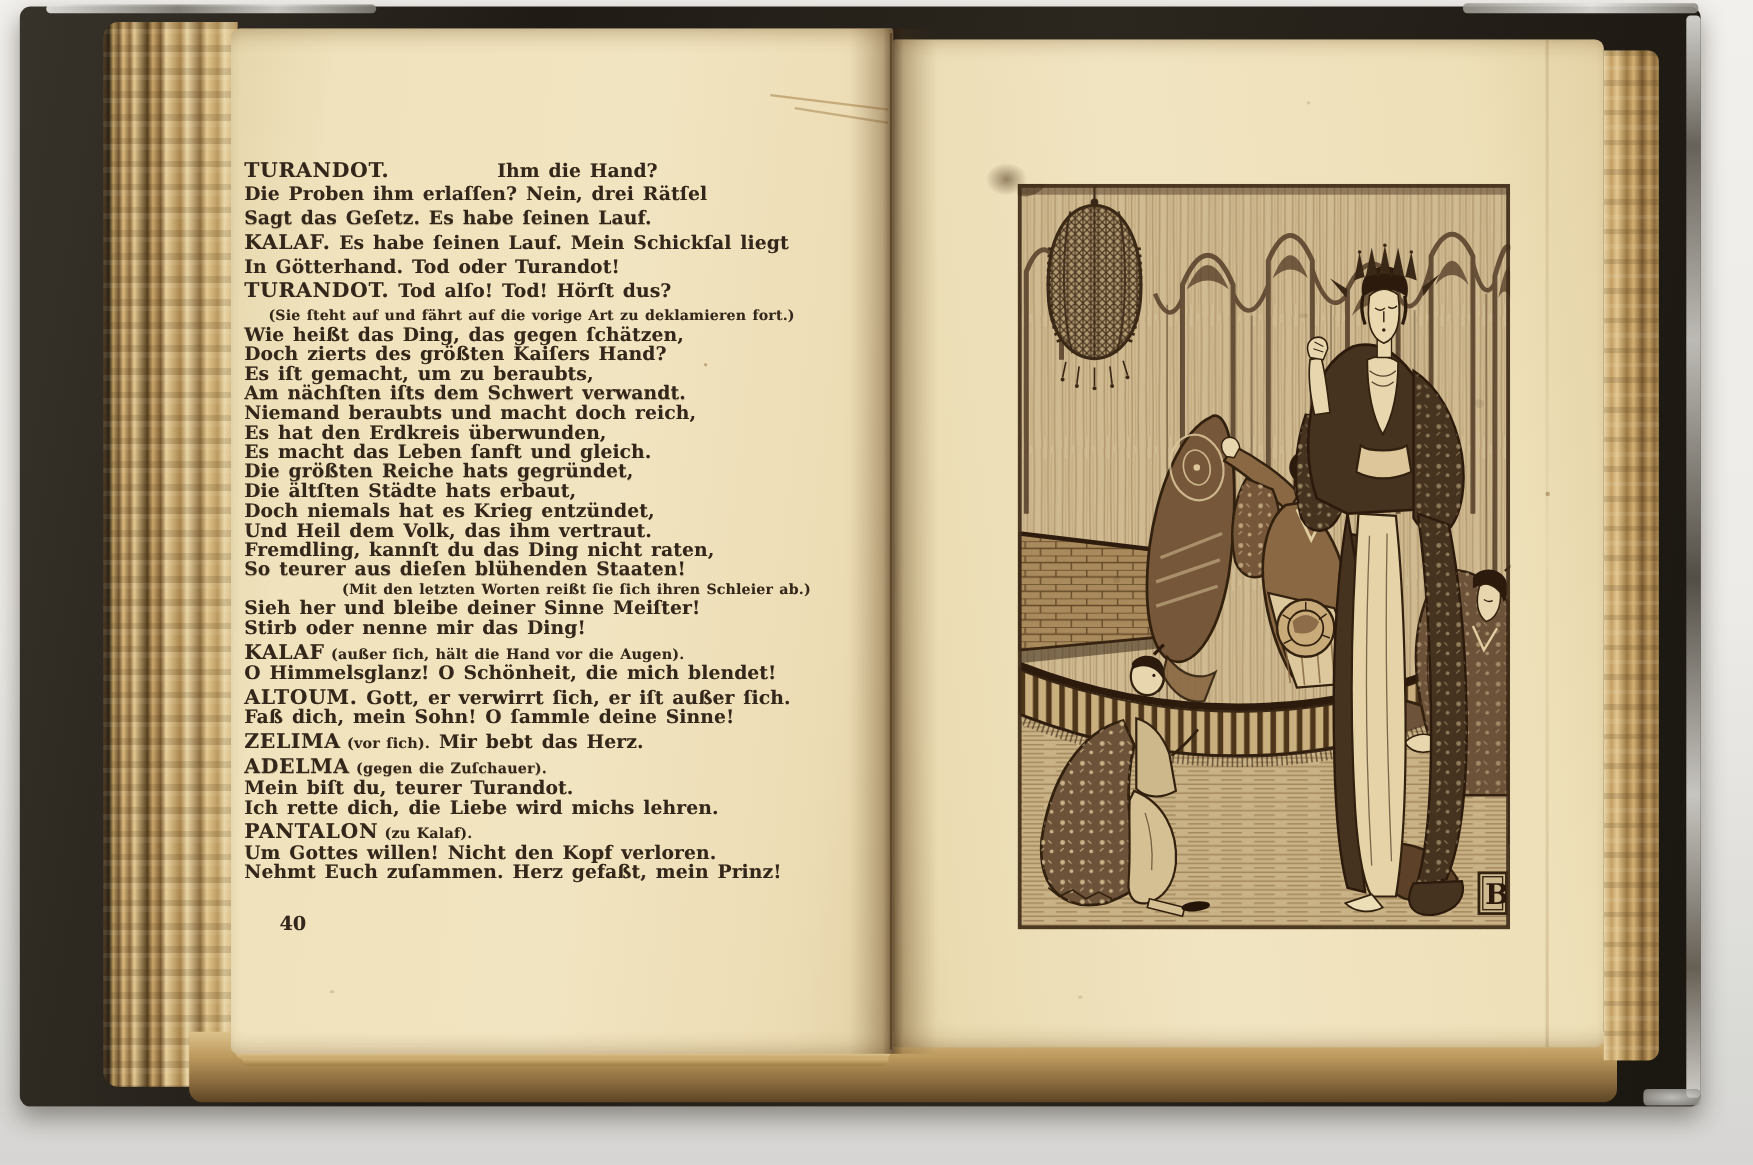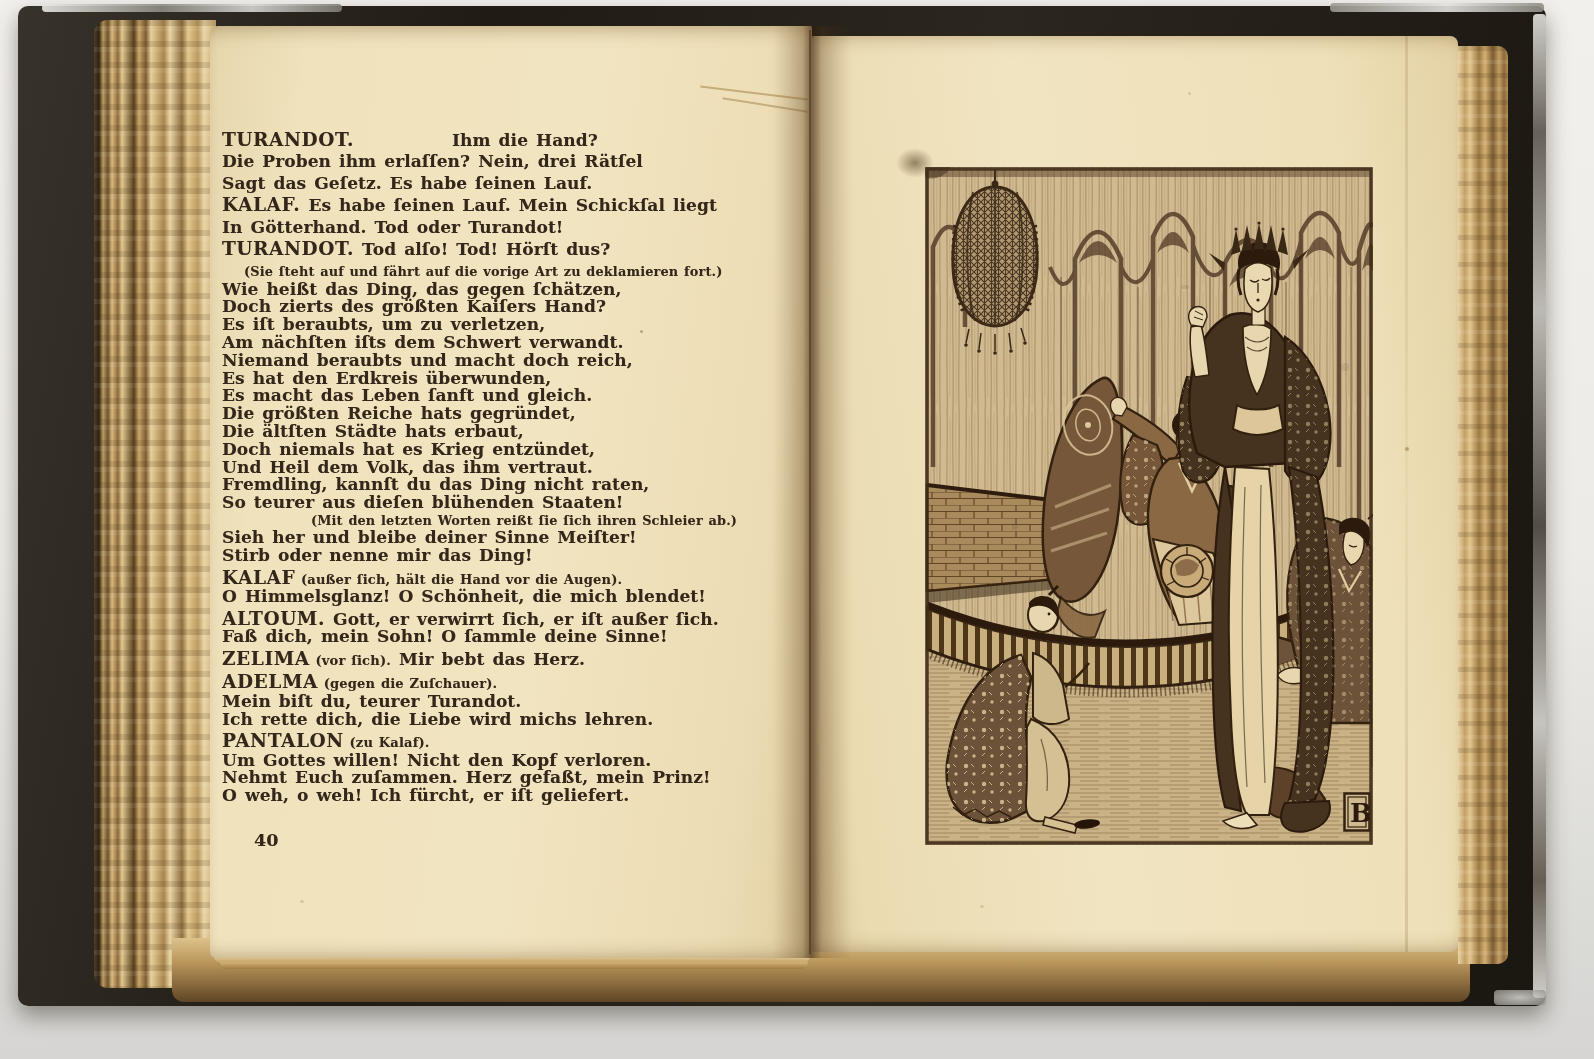--- a/index.html
+++ b/index.html
@@ -45,21 +45,21 @@
   .sheet-l2{left:220px;top:962px;width:588px;background:linear-gradient(180deg,#d3b577,#a07c43);}
   .top-sheet1{left:700px;top:92px;width:108px;height:2px;background:rgba(160,120,60,.5);transform:rotate(7deg);}
   .top-sheet2{left:722px;top:104px;width:86px;height:2px;background:rgba(140,100,45,.4);transform:rotate(9deg);}
   .gutter-shadow{left:772px;top:26px;width:80px;height:932px;pointer-events:none;
     background:linear-gradient(90deg,rgba(90,60,25,0) 0%,rgba(85,55,22,.22) 38%,rgba(45,26,8,.5) 50%,rgba(85,55,22,.22) 62%,rgba(90,60,25,0) 100%);}
   .gutter-line{left:809px;top:30px;width:2px;height:924px;background:rgba(70,44,15,.55);}
   .speck{border-radius:50%;background:rgba(130,95,45,.45);}
   .stain{left:896px;top:148px;width:38px;height:30px;border-radius:50%;
     background:radial-gradient(ellipse,rgba(75,52,24,.55),rgba(75,52,24,0) 70%);}
   
-  .text-block{left:222px;top:127px;width:566px;color:#33261a;}
+  .text-block{left:222px;top:143px;width:566px;color:#33261a;}
   .line{font-size:17px;line-height:17.8px;font-weight:700;letter-spacing:.1px;word-spacing:2px;white-space:nowrap;
     text-shadow:.25px .25px 0 rgba(70,45,20,.3);}
   .line .speaker{font-size:18.5px;letter-spacing:.6px;}
   .line.has-sp{margin-top:3.5px;}
   .line.loose{margin-bottom:3.8px;}
   .line.stage,.line.stage2{font-size:12.8px;line-height:17.5px;letter-spacing:.2px;word-spacing:1px;}
   .line.stage{padding-left:22px;}
   .line.stage2{padding-left:38px;text-align:center;}
   .stage-inline{font-size:13px;letter-spacing:.2px;word-spacing:1px;}
   .line.split{position:relative;}
@@ -105,21 +105,21 @@
   <div class="abs text-block">
       <div class="line split loose has-sp"><span class="speaker">TURANDOT.</span><span class="t"> Ihm die Hand?</span></div>
       <div class="line loose"><span class="t">Die Proben ihm erlaſſen? Nein, drei Rätſel</span></div>
       <div class="line loose"><span class="t">Sagt das Geſetz. Es habe ſeinen Lauf.</span></div>
       <div class="line loose has-sp"><span class="speaker">KALAF.</span><span class="t"> Es habe ſeinen Lauf. Mein Schickſal liegt</span></div>
       <div class="line loose"><span class="t">In Götterhand. Tod oder Turandot!</span></div>
       <div class="line loose has-sp"><span class="speaker">TURANDOT.</span><span class="t"> Tod alſo! Tod! Hörſt dus?</span></div>
       <div class="line stage"><span class="t">(Sie ſteht auf und fährt auf die vorige Art zu deklamieren fort.)</span></div>
       <div class="line "><span class="t">Wie heißt das Ding, das gegen ſchätzen,</span></div>
       <div class="line "><span class="t">Doch zierts des größten Kaiſers Hand?</span></div>
-      <div class="line "><span class="t">Es iſt beraubts, um zu verletzen,</span></div>
+      <div class="line "><span class="t">Es iſt gemacht, um zu beraubts,</span></div>
       <div class="line "><span class="t">Am nächſten iſts dem Schwert verwandt.</span></div>
       <div class="line "><span class="t">Niemand beraubts und macht doch reich,</span></div>
       <div class="line "><span class="t">Es hat den Erdkreis überwunden,</span></div>
       <div class="line "><span class="t">Es macht das Leben ſanft und gleich.</span></div>
       <div class="line "><span class="t">Die größten Reiche hats gegründet,</span></div>
       <div class="line "><span class="t">Die ältſten Städte hats erbaut,</span></div>
       <div class="line "><span class="t">Doch niemals hat es Krieg entzündet,</span></div>
       <div class="line "><span class="t">Und Heil dem Volk, das ihm vertraut.</span></div>
       <div class="line "><span class="t">Fremdling, kannſt du das Ding nicht raten,</span></div>
       <div class="line "><span class="t">So teurer aus dieſen blühenden Staaten!</span></div>
@@ -130,21 +130,20 @@
       <div class="line "><span class="t">O Himmelsglanz! O Schönheit, die mich blendet!</span></div>
       <div class="line has-sp"><span class="speaker">ALTOUM.</span><span class="t"> Gott, er verwirrt ſich, er iſt außer ſich.</span></div>
       <div class="line "><span class="t">Faß dich, mein Sohn! O ſammle deine Sinne!</span></div>
       <div class="line has-sp"><span class="speaker">ZELIMA</span><span class="stage-inline"> (vor ſich).</span><span class="t"> Mir bebt das Herz.</span></div>
       <div class="line has-sp"><span class="speaker">ADELMA</span><span class="stage-inline"> (gegen die Zuſchauer).</span></div>
       <div class="line "><span class="t">Mein biſt du, teurer Turandot.</span></div>
       <div class="line "><span class="t">Ich rette dich, die Liebe wird michs lehren.</span></div>
       <div class="line has-sp"><span class="speaker">PANTALON</span><span class="stage-inline"> (zu Kalaf).</span></div>
       <div class="line "><span class="t">Um Gottes willen! Nicht den Kopf verloren.</span></div>
       <div class="line "><span class="t">Nehmt Euch zuſammen. Herz gefaßt, mein Prinz!</span></div>
-      <div class="line "><span class="t">O weh, o weh! Ich fürcht, er iſt geliefert.</span></div>
     </div>
   <div class="abs page-number">40</div>
 
   <div class="abs plate">
   <svg viewBox="0 0 448 678" width="448" height="678" xmlns="http://www.w3.org/2000/svg">
     <defs>
       <pattern id="grain" width="19" height="120" patternUnits="userSpaceOnUse">
         <rect width="19" height="120" fill="#cfba92"></rect>
         <path d="M3 0 C4 30 2 60 3.5 120 M9 0 C8 40 10 80 9 120 M15 0 C16 35 14 75 15 120" stroke="#97774e" stroke-width="1.4" fill="none" opacity="0.5"></path>
         <path d="M6 10 C7 40 5 70 6 110 M12 5 C11 45 13 90 12 118" stroke="#b79767" stroke-width="0.9" fill="none" opacity="0.55"></path>

